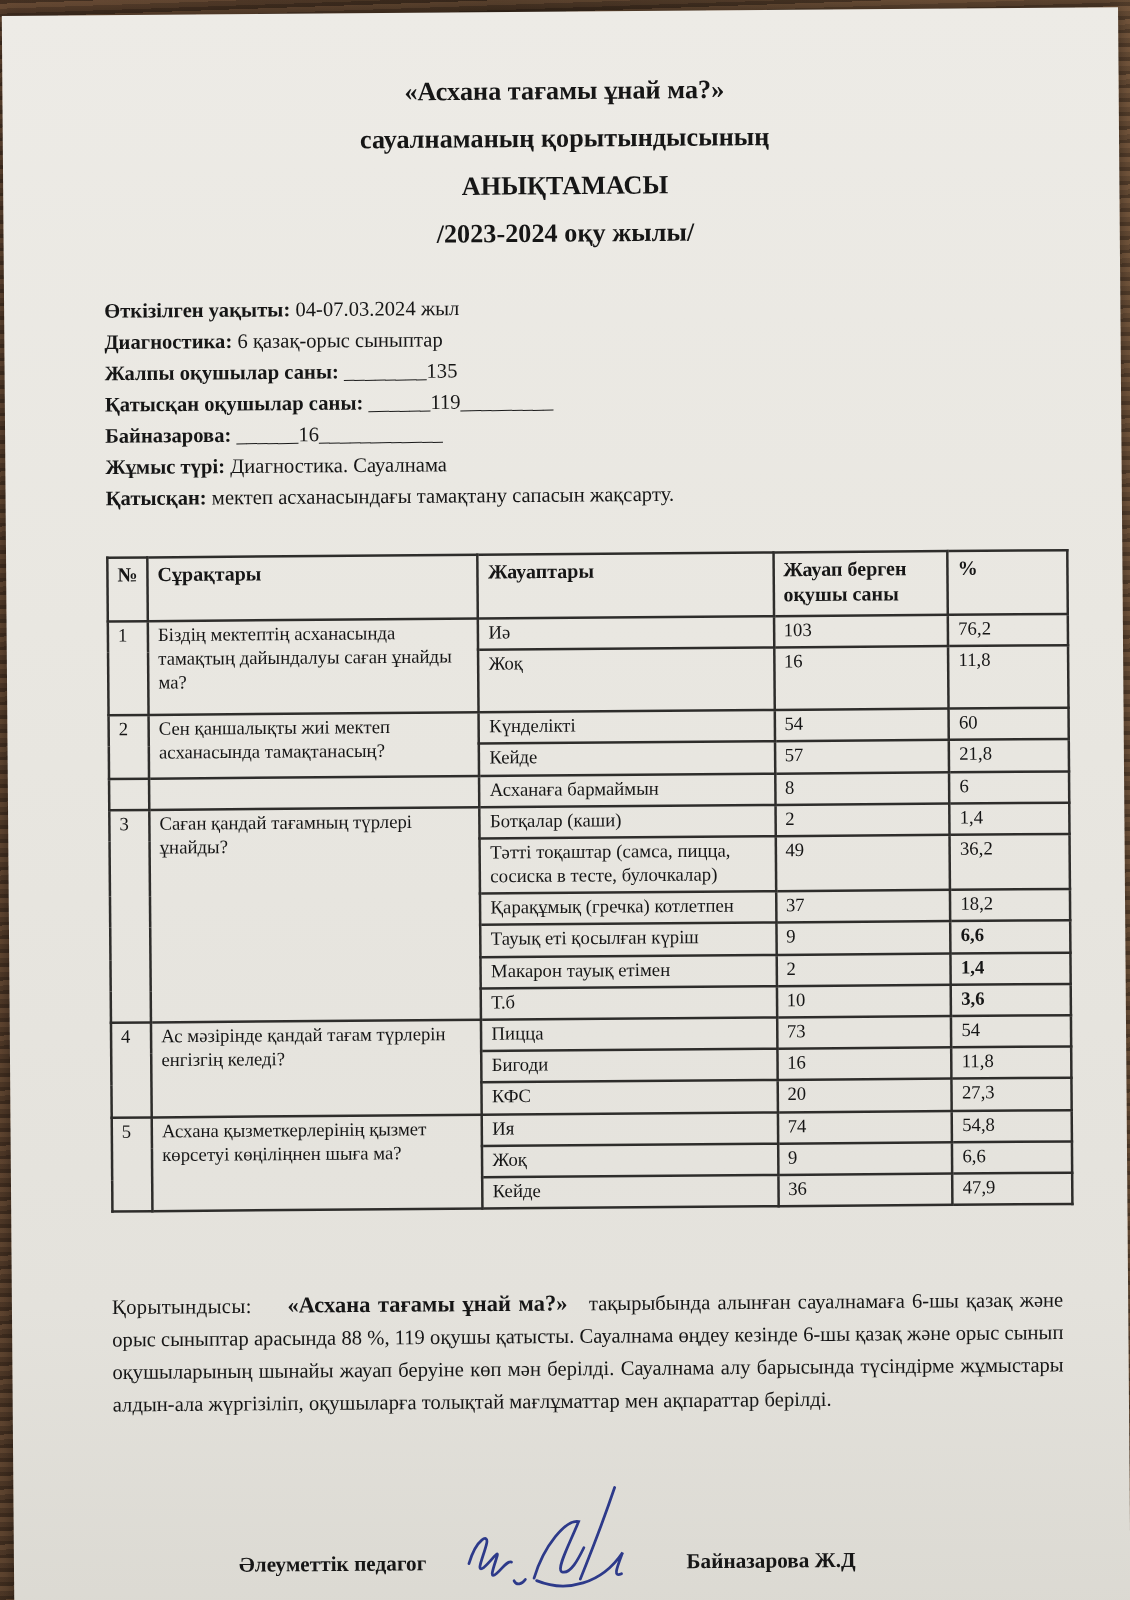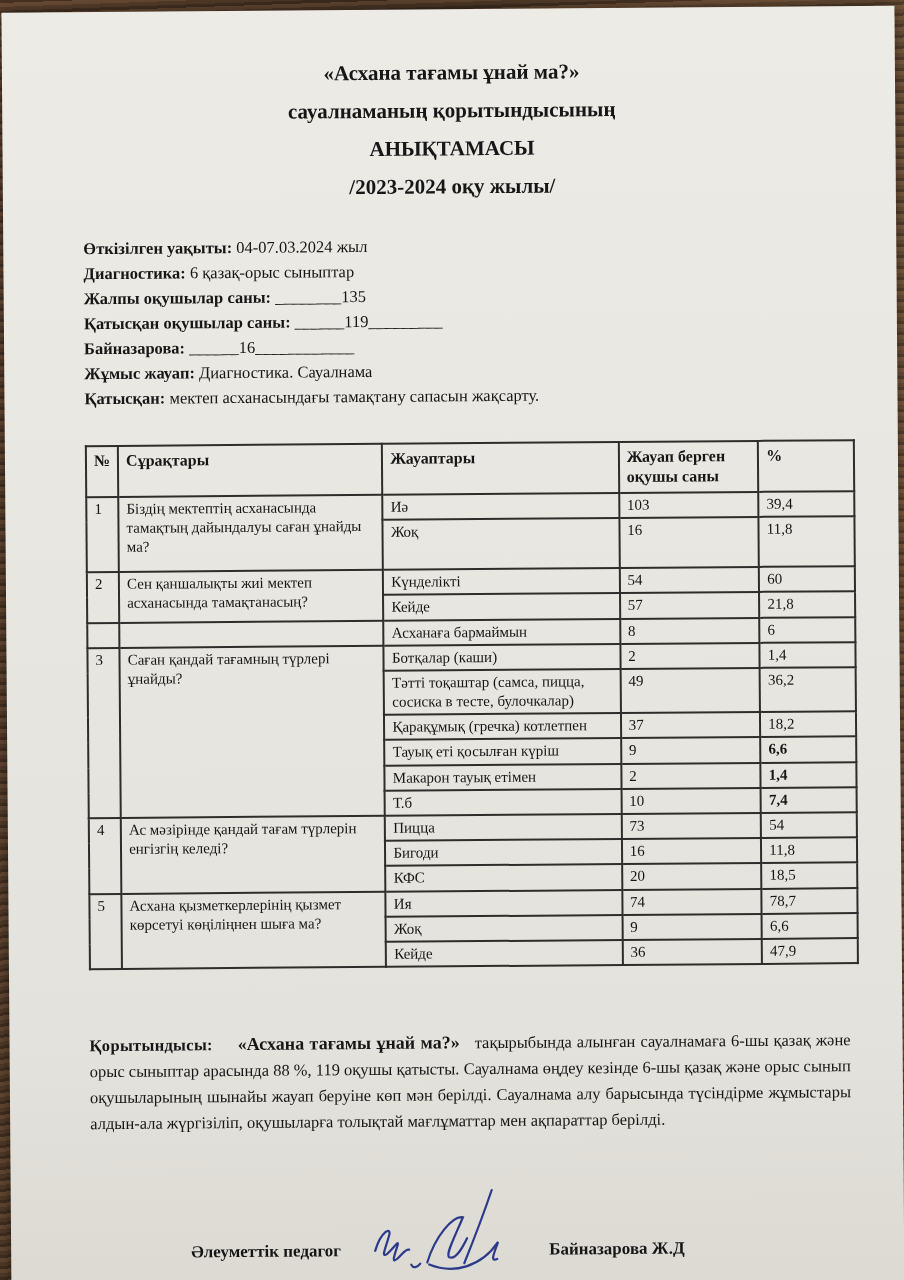--- a/index.html
+++ b/index.html
@@ -38,21 +38,21 @@
   table.survey col.c-cnt{width:140px;}
   table.survey col.c-pct{width:96px;}
   table.survey th,table.survey td{
     border:2px solid #2e2d2b;padding:2px 7px;vertical-align:top;text-align:left;
   }
   table.survey th{font-weight:bold;font-size:16px;padding:4px 7px;}
   td.pct-bold{font-weight:bold;}
   .conclusion{
     margin:62px 18px 0 0;font-size:16.5px;line-height:26px;text-align:justify;
   }
-  .concl-label{font-weight:bold;letter-spacing:.3px;}
+  .concl-label{font-weight:normal;letter-spacing:.3px;}
   .concl-quote{font-weight:bold;font-size:18px;}
   .sig-row{
     position:relative;margin-top:78px;height:70px;
   }
   .sig-role{
     position:absolute;left:100px;top:28px;font-weight:bold;font-size:17px;
   }
   .sig-name{
     position:absolute;left:458px;top:28px;font-weight:bold;font-size:17px;
   }
@@ -73,21 +73,21 @@
       <div class="title-line">АНЫҚТАМАСЫ</div>
       <div class="title-line">/2023-2024 оқу жылы/</div>
     </div>
 
     <div class="meta-section">
         <div class="meta-row"><span class="meta-label">Өткізілген уақыты:</span><span class="meta-value"> 04-07.03.2024 жыл</span></div>
         <div class="meta-row"><span class="meta-label">Диагностика:</span><span class="meta-value"> 6 қазақ-орыс сыныптар</span></div>
         <div class="meta-row"><span class="meta-label">Жалпы оқушылар саны:</span><span class="meta-value"> ________135</span></div>
         <div class="meta-row"><span class="meta-label">Қатысқан оқушылар саны:</span><span class="meta-value"> ______119_________</span></div>
         <div class="meta-row"><span class="meta-label">Байназарова:</span><span class="meta-value"> ______16____________</span></div>
-        <div class="meta-row"><span class="meta-label">Жұмыс жауап:</span><span class="meta-value"> Диагностика. Сауалнама</span></div>
+        <div class="meta-row"><span class="meta-label">Жұмыс түрі:</span><span class="meta-value"> Диагностика. Сауалнама</span></div>
         <div class="meta-row"><span class="meta-label">Қатысқан:</span><span class="meta-value"> мектеп асханасындағы  тамақтану сапасын жақсарту.</span></div>
       </div>
 
     <table class="survey">
       <colgroup>
         <col class="c-num">
           <col class="c-q">
           <col class="c-a">
           <col class="c-cnt">
           <col class="c-pct">
@@ -100,21 +100,21 @@
             <th>Жауап берген оқушы саны</th>
             <th>%</th>
           </tr>
       </thead>
       <tbody>
           <tr>
             <td rowspan="2">1</td>
             <td rowspan="2">Біздің мектептің асханасында тамақтың дайындалуы саған ұнайды ма?</td>
             <td>Иә</td>
             <td>103</td>
-            <td>39,4</td>
+            <td>76,2</td>
           </tr>
           <tr style="height: 50px;">
             <td>Жоқ</td>
             <td>16</td>
             <td>11,8</td>
           </tr>
           <tr>
             <td rowspan="2">2</td>
             <td rowspan="2">Сен қаншалықты жиі мектеп асханасында тамақтанасың?</td>
             <td>Күнделікті</td>
@@ -156,45 +156,45 @@
             <td class="pct-bold">6,6</td>
           </tr>
           <tr>
             <td>Макарон тауық етімен</td>
             <td>2</td>
             <td class="pct-bold">1,4</td>
           </tr>
           <tr>
             <td>Т.б</td>
             <td>10</td>
-            <td class="pct-bold">7,4</td>
+            <td class="pct-bold">3,6</td>
           </tr>
           <tr>
             <td rowspan="3">4</td>
             <td rowspan="3">Ас мәзірінде қандай тағам түрлерін енгізгің келеді?</td>
             <td>Пицца</td>
             <td>73</td>
             <td>54</td>
           </tr>
           <tr>
             <td>Бигоди</td>
             <td>16</td>
             <td>11,8</td>
           </tr>
           <tr>
             <td>КФС</td>
             <td>20</td>
-            <td>18,5</td>
+            <td>27,3</td>
           </tr>
           <tr>
             <td rowspan="3">5</td>
             <td rowspan="3">Асхана қызметкерлерінің қызмет көрсетуі көңіліңнен шыға ма?</td>
             <td>Ия</td>
             <td>74</td>
-            <td>78,7</td>
+            <td>54,8</td>
           </tr>
           <tr>
             <td>Жоқ</td>
             <td>9</td>
             <td>6,6</td>
           </tr>
           <tr>
             <td>Кейде</td>
             <td>36</td>
             <td>47,9</td>

